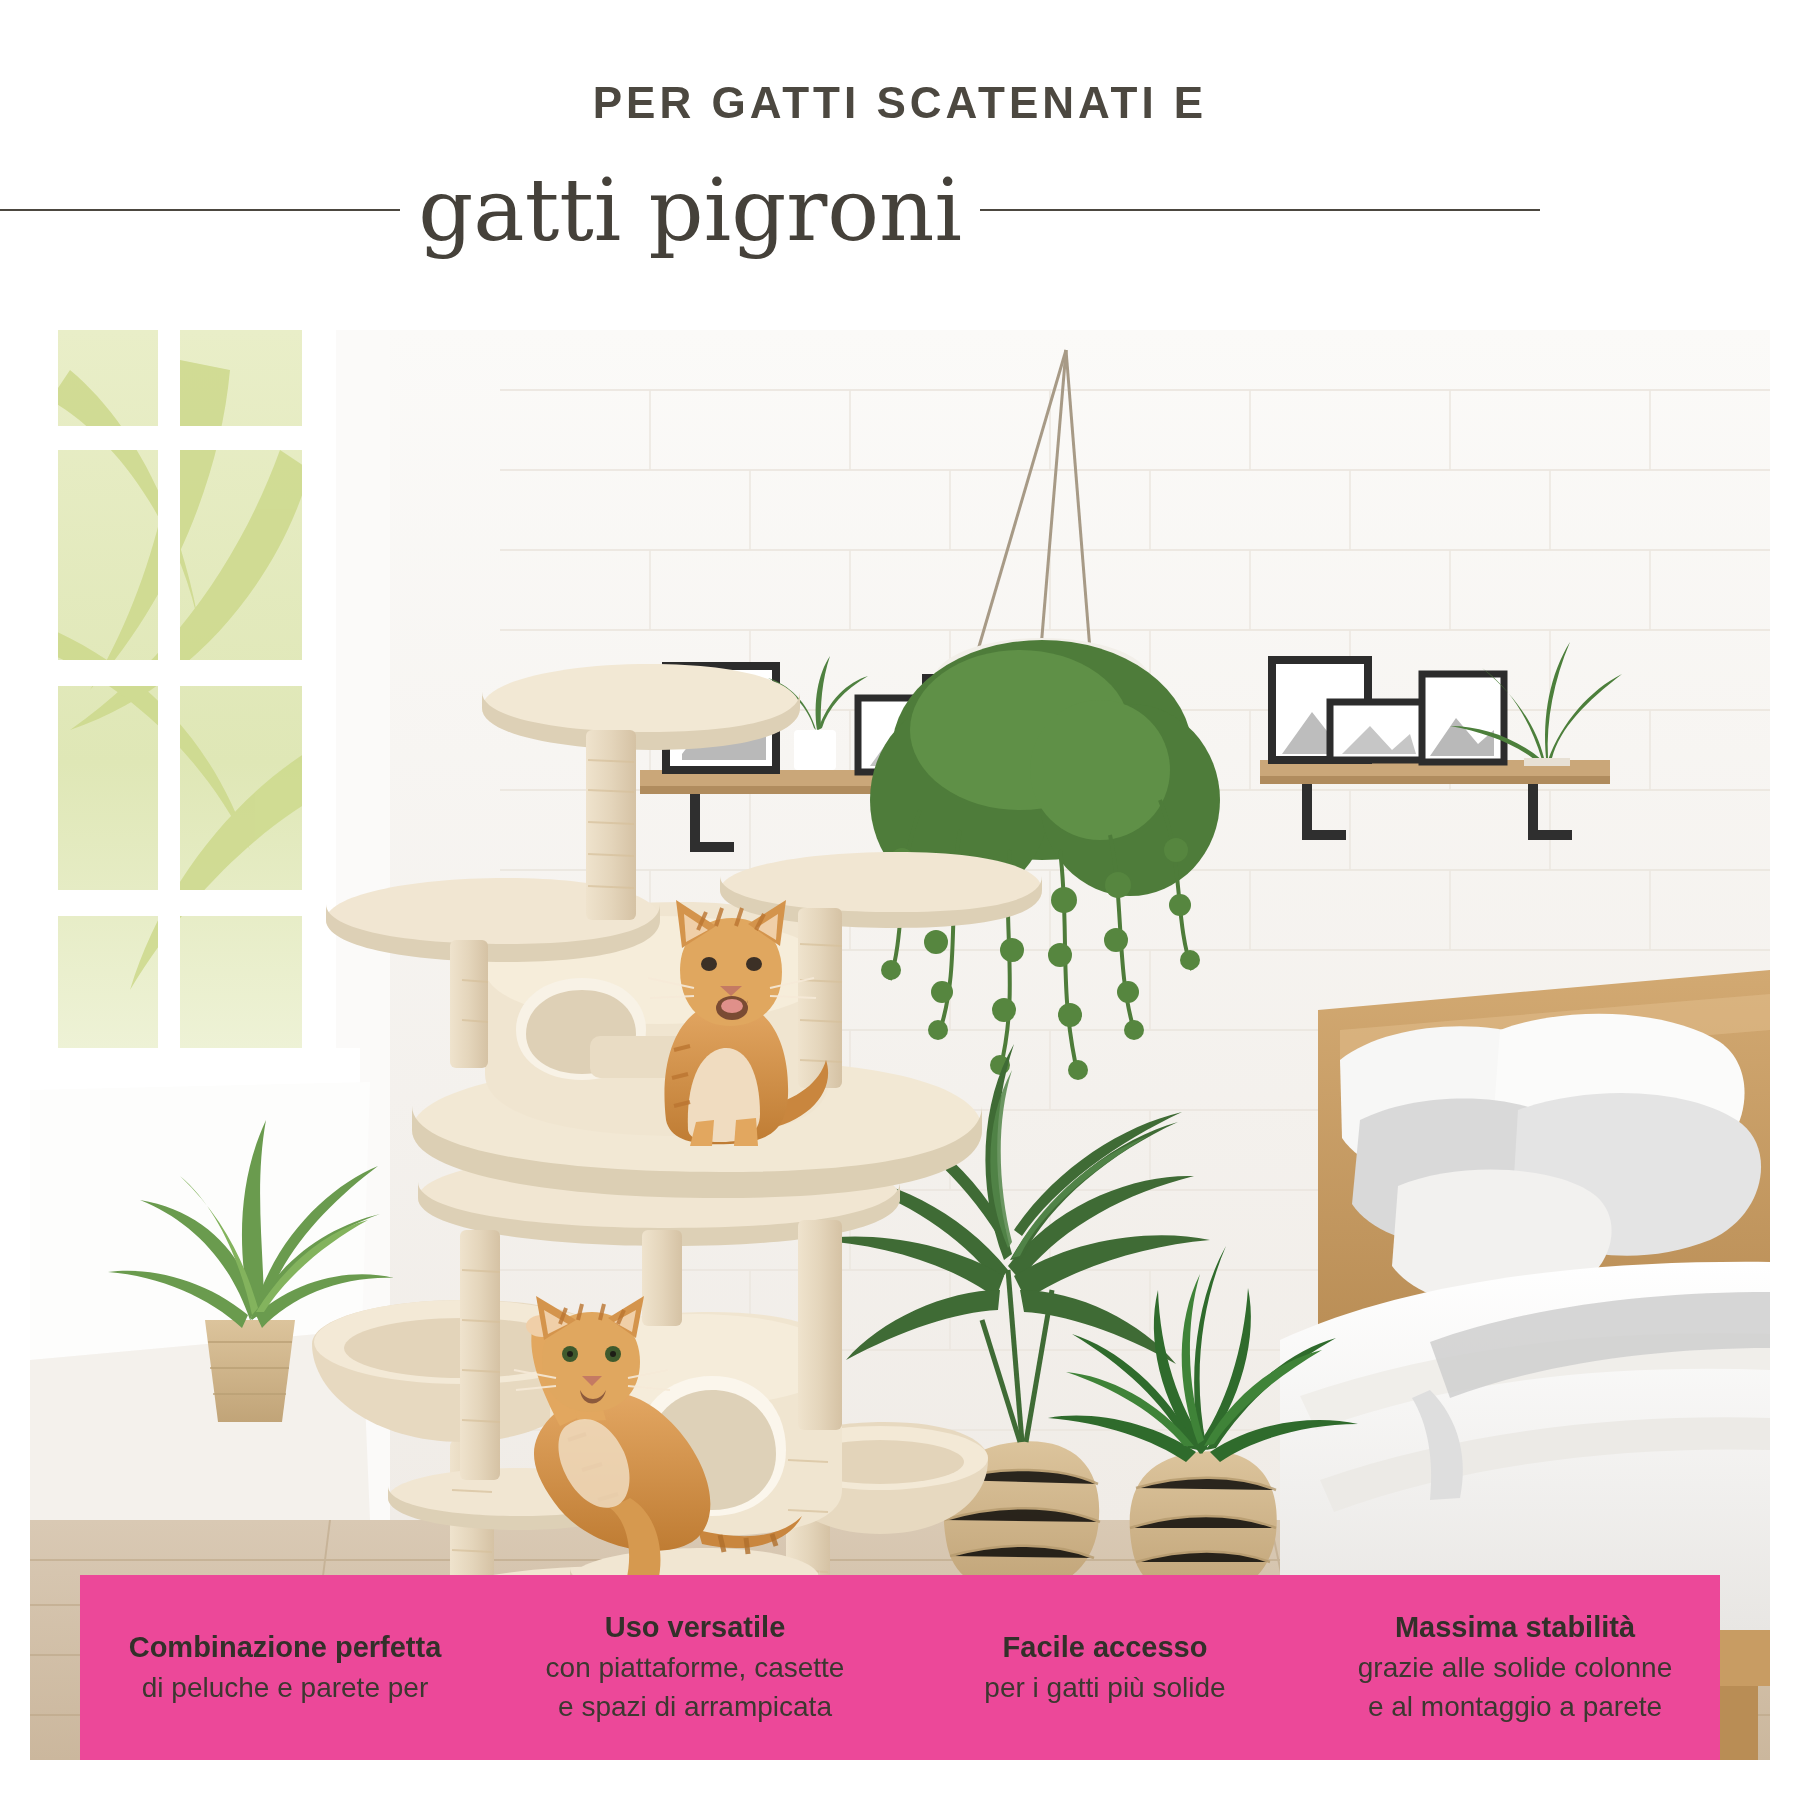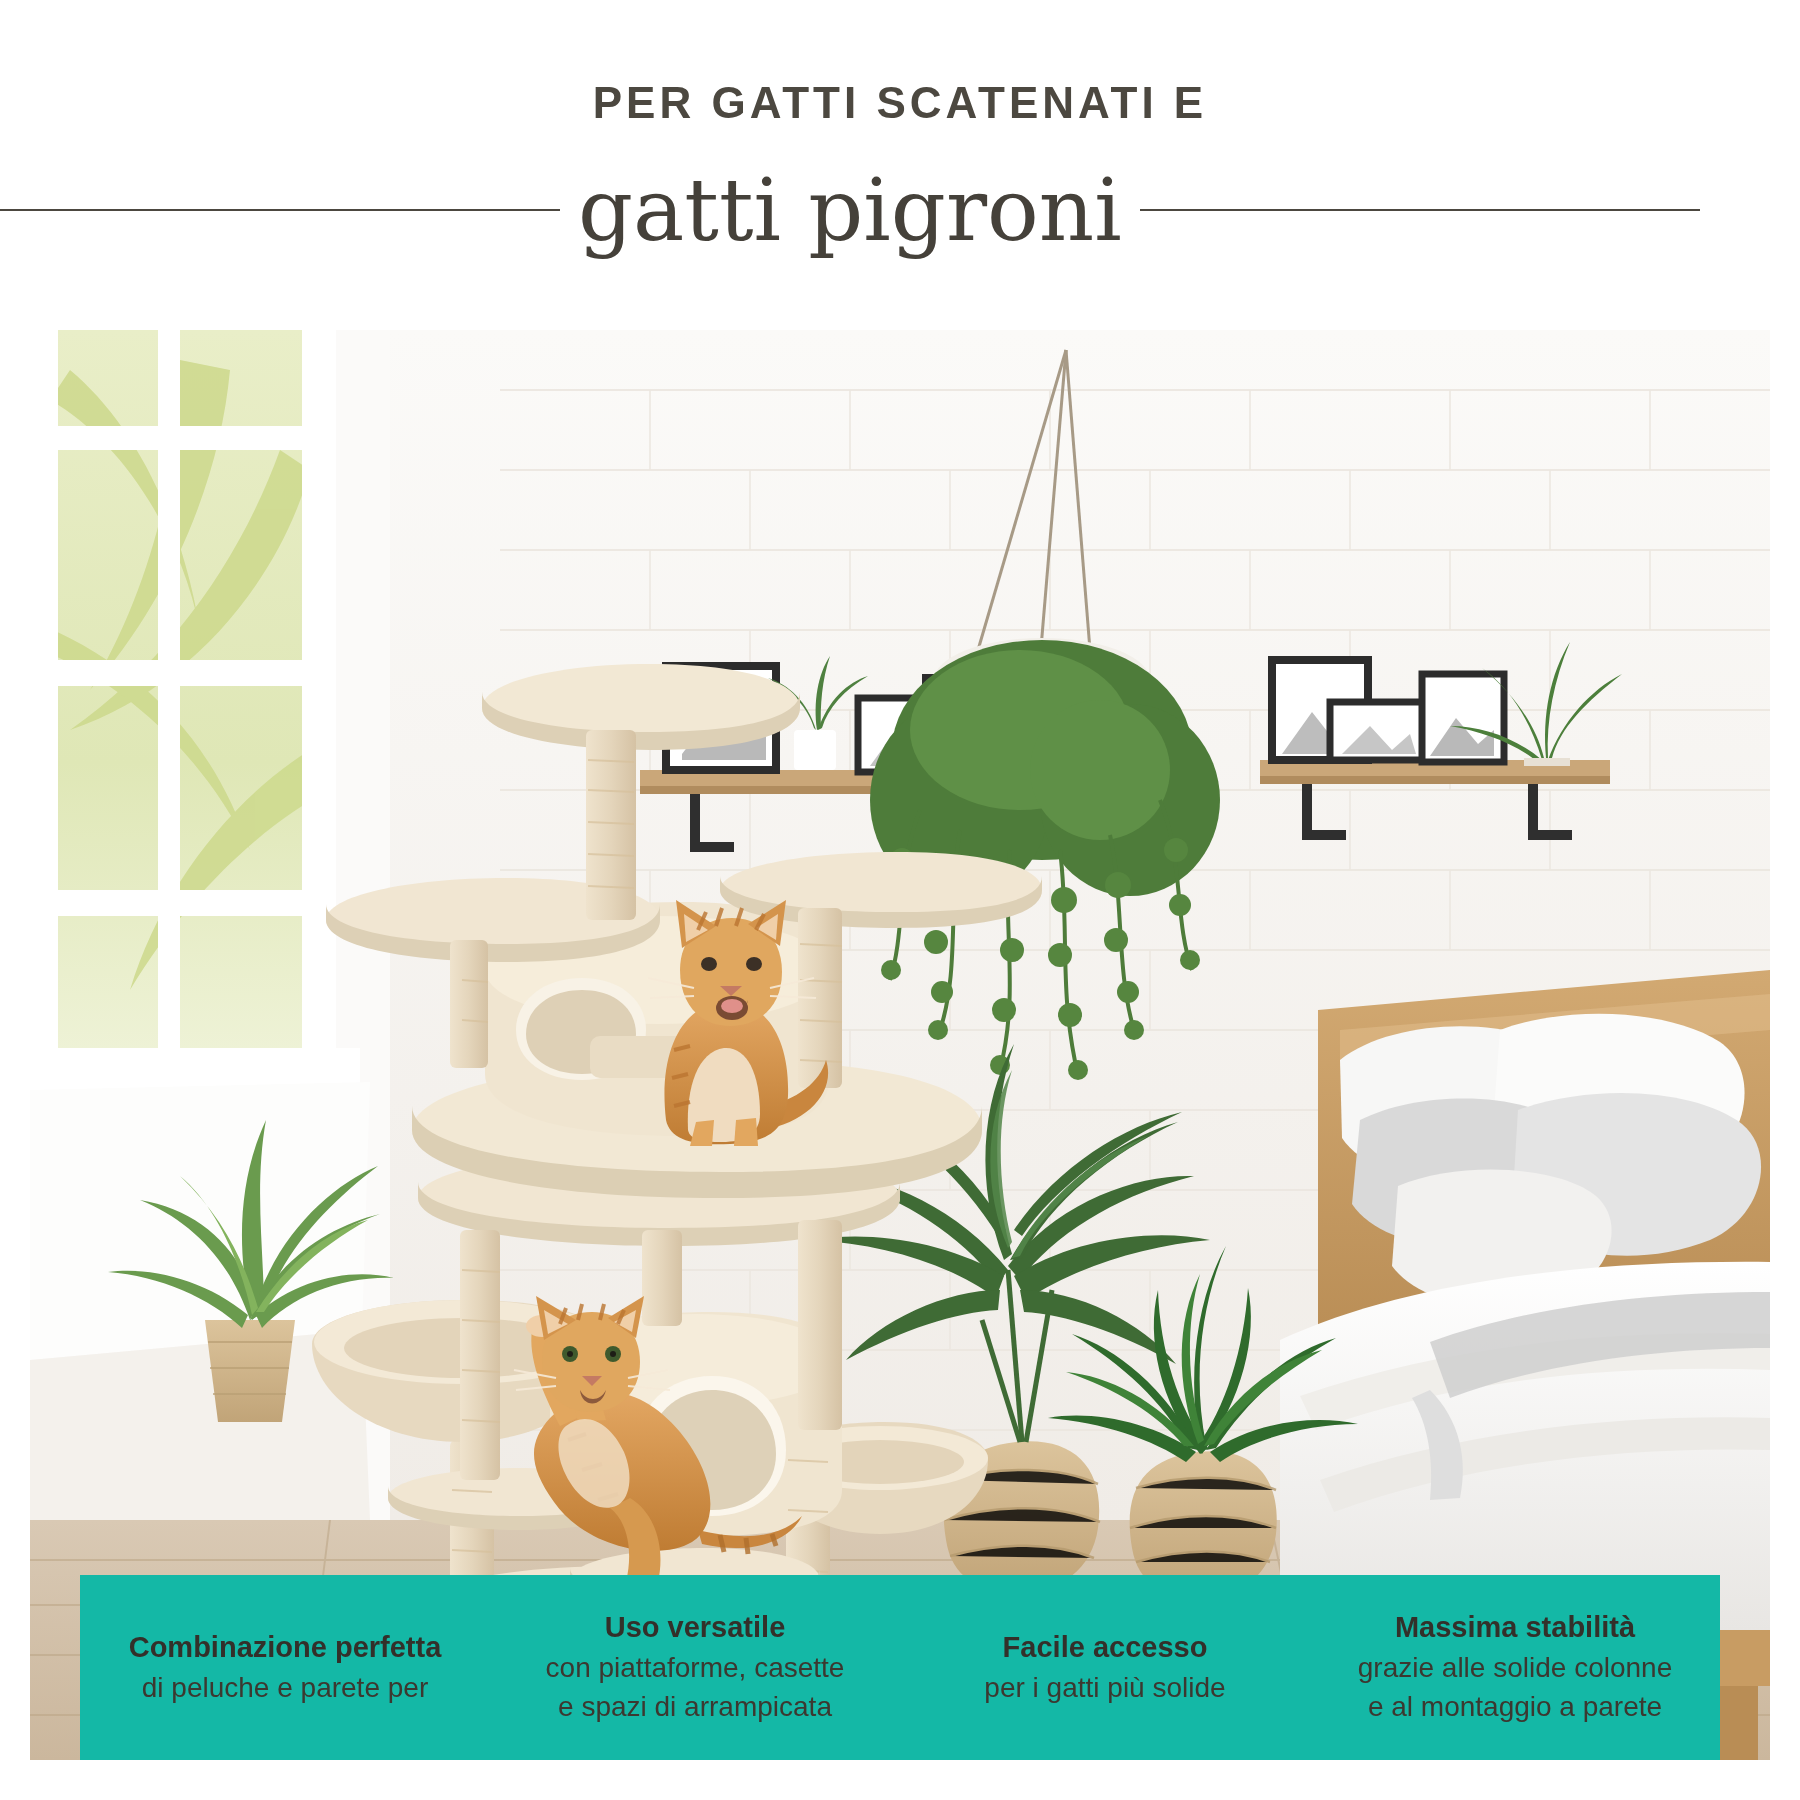--- a/index.html
+++ b/index.html
@@ -35,21 +35,21 @@
     font-weight: 700;
   }
   .headline-row {
     position: absolute;
     top: 150px;
     left: 0;
     width: 1540px;
     height: 120px;
     display: flex;
     align-items: center;
-    justify-content: flex-start;
+    justify-content: flex-end;
   }
   .rule {
     height: 2px;
     background: #4c4840;
     flex: 0 0 auto;
   }
   .rule-left { width: 560px; margin-right: 18px; }
   .rule-right { width: 560px; margin-left: 18px; }
   .headline {
     font-family: "DejaVu Serif", serif;
@@ -72,21 +72,21 @@
   }
   .photo svg { display: block; }
 
   
   .features {
     position: absolute;
     left: 80px;
     top: 1575px;
     width: 1640px;
     height: 185px;
-    background: #14b8a6;
+    background: #ec4899;
     display: flex;
     align-items: center;
     box-shadow: 0 0 0 0 rgba(0,0,0,0);
   }
   .feature {
     flex: 1 1 0;
     text-align: center;
     padding: 0 10px;
     color: #3f3b33;
   }

